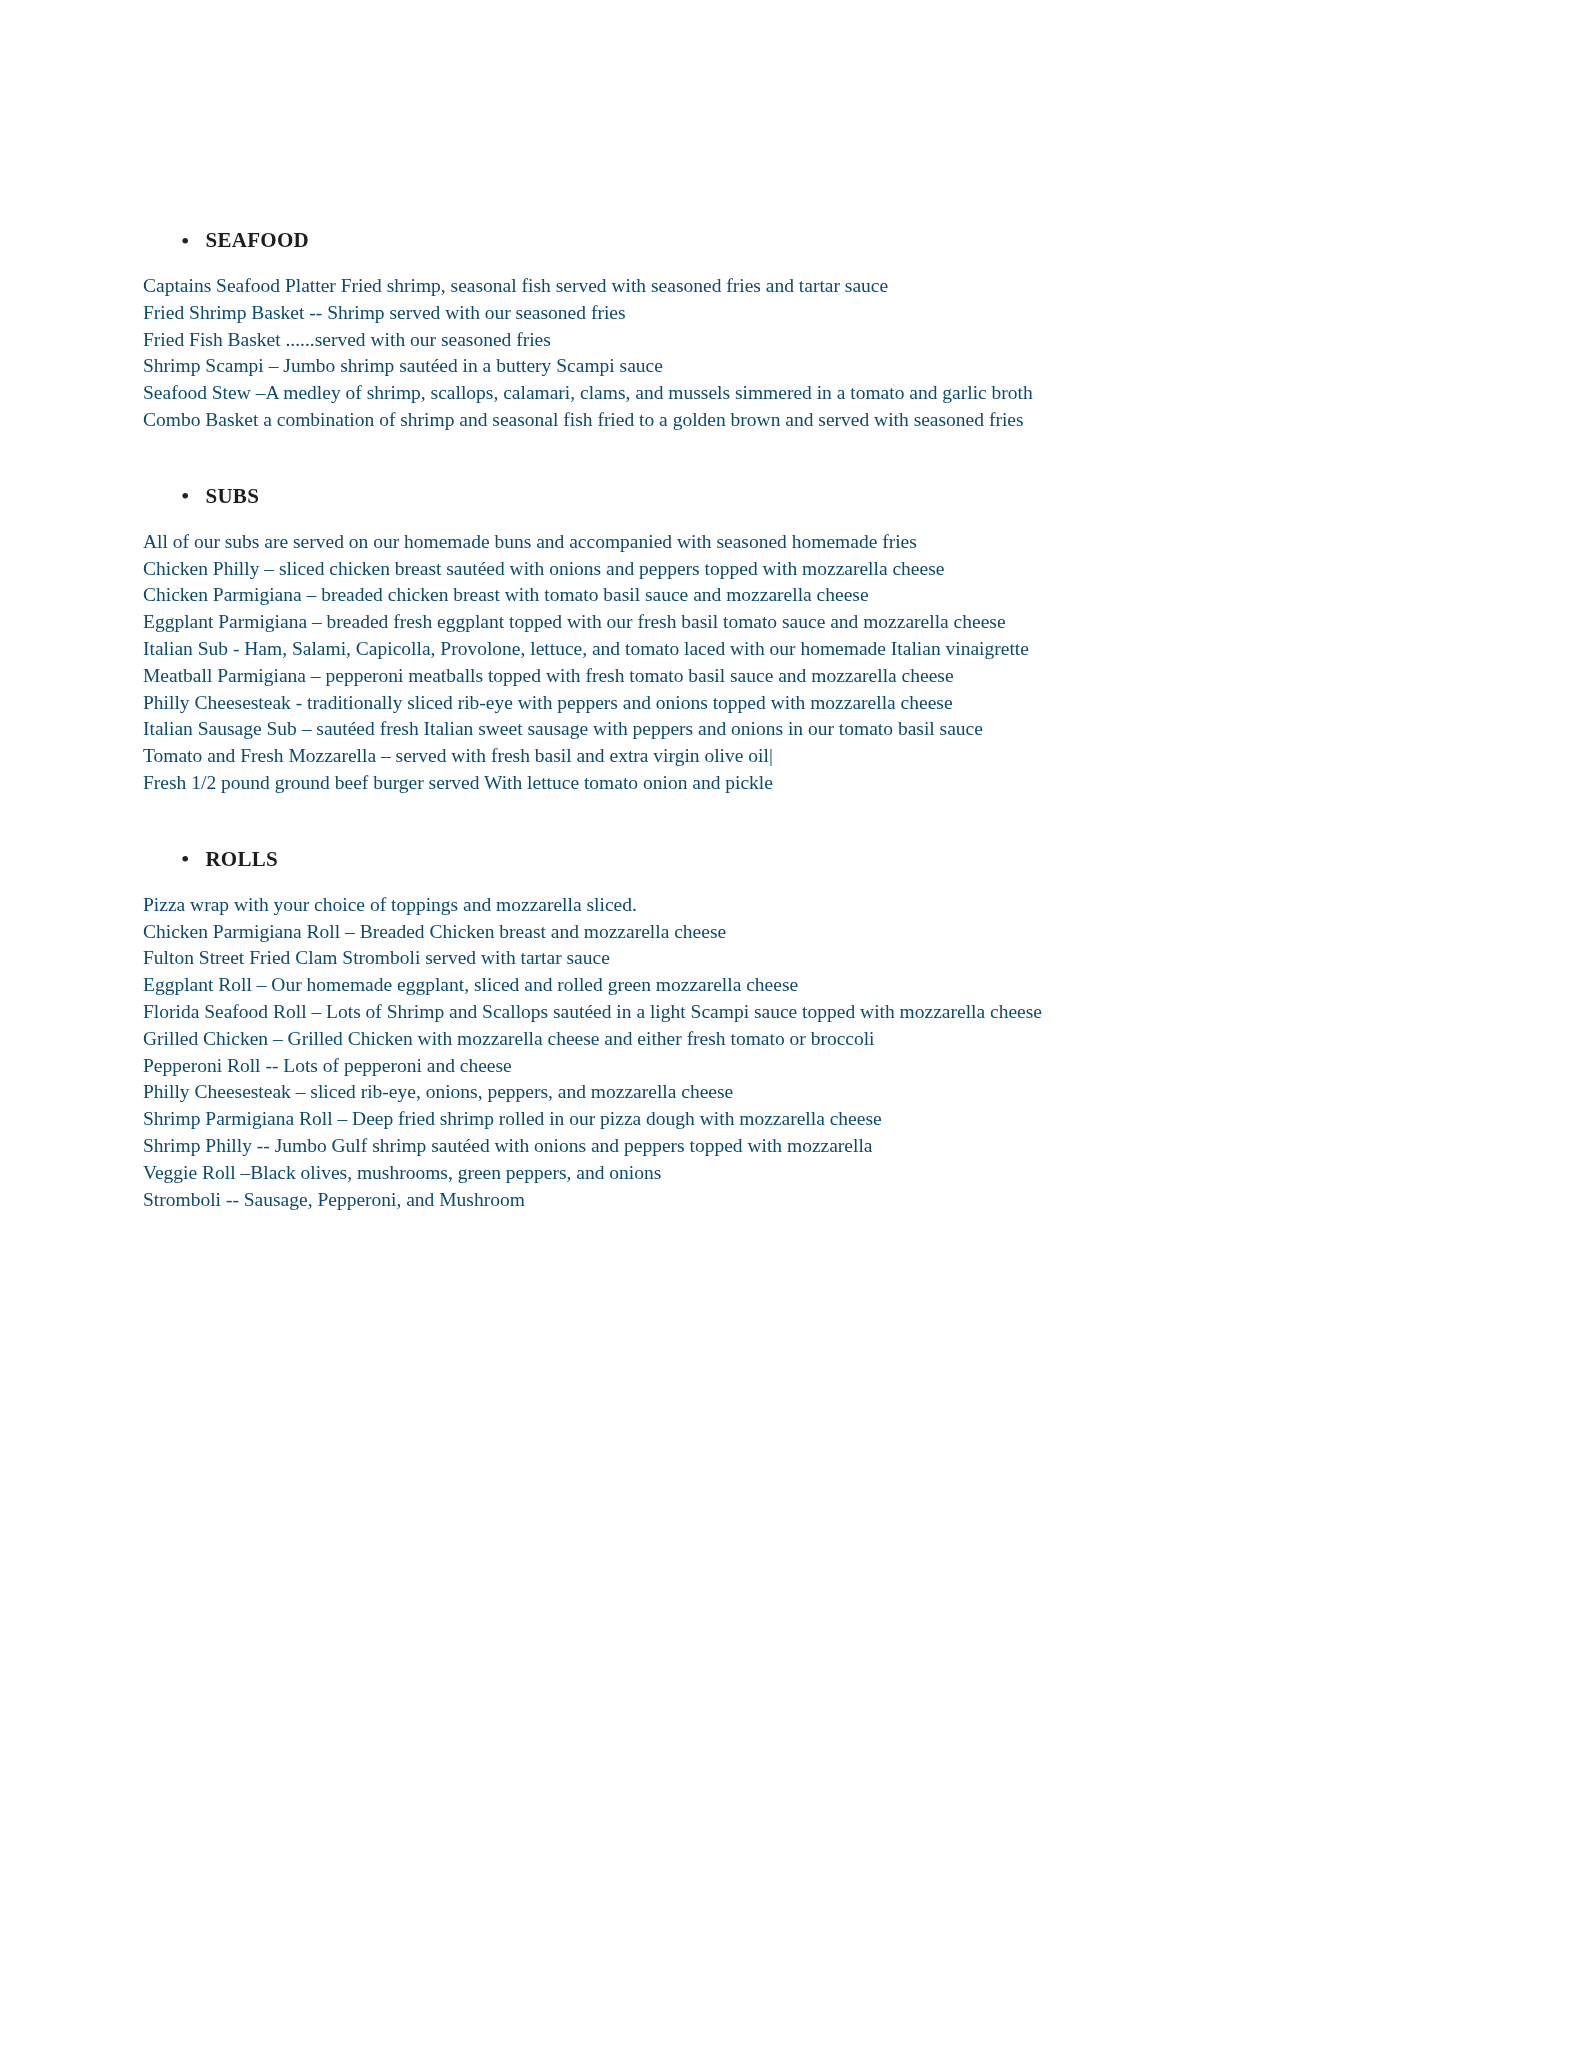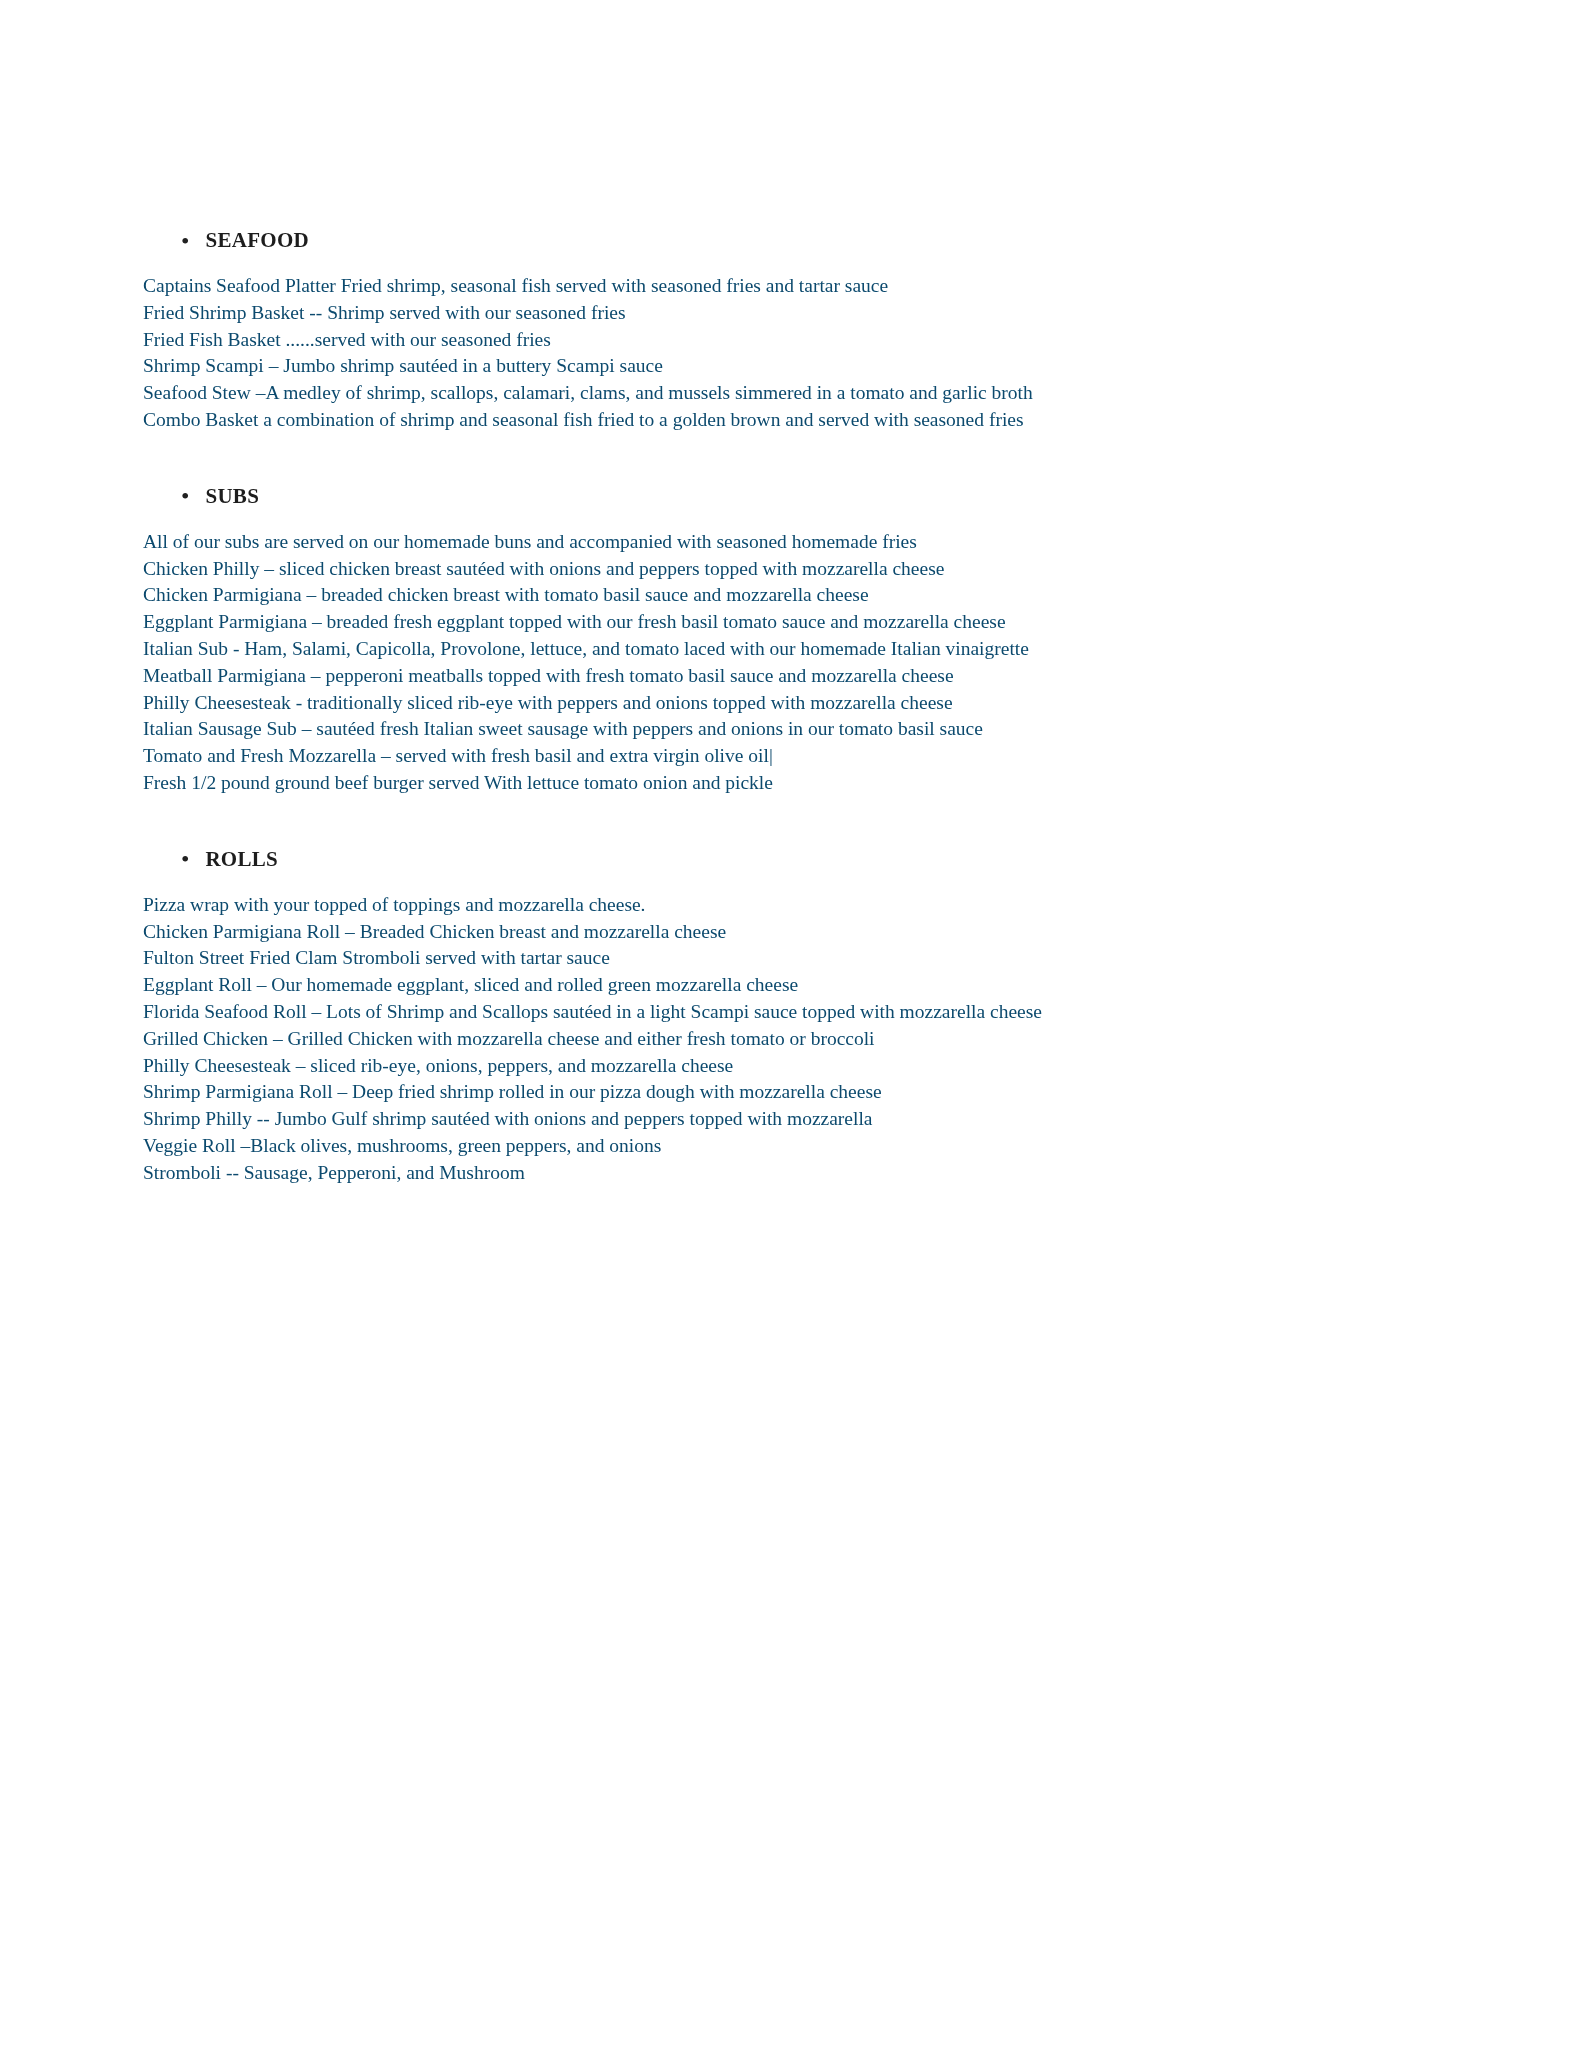--- a/index.html
+++ b/index.html
@@ -83,26 +83,27 @@
         <p class="item">Philly Cheesesteak - traditionally sliced rib-eye with peppers and onions topped with mozzarella cheese</p>
         <p class="item">Italian Sausage Sub – sautéed fresh Italian sweet sausage with peppers and onions in our tomato basil sauce</p>
         <p class="item">Tomato and Fresh Mozzarella – served with fresh basil and extra virgin olive oil|</p>
         <p class="item">Fresh 1/2 pound ground beef burger served With lettuce tomato onion and pickle</p>
       </section>
       <section class="section">
         <div class="heading-row">
           <span class="bullet">•</span>
           <h2 class="heading">ROLLS</h2>
         </div>
-        <p class="item">Pizza wrap with your topped of toppings and mozzarella cheese.</p>
+        <p class="item">Pizza wrap with your choice of toppings and mozzarella sliced.</p>
         <p class="item">Chicken Parmigiana Roll – Breaded Chicken breast and mozzarella cheese</p>
         <p class="item">Fulton Street Fried Clam Stromboli served with tartar sauce</p>
         <p class="item">Eggplant Roll – Our homemade eggplant, sliced and rolled green mozzarella cheese</p>
         <p class="item">Florida  Seafood Roll – Lots of Shrimp and Scallops sautéed in a light Scampi sauce topped with mozzarella cheese</p>
         <p class="item">Grilled Chicken – Grilled Chicken with mozzarella cheese and either fresh tomato or broccoli</p>
+        <p class="item">Pepperoni Roll -- Lots of pepperoni and cheese</p>
         <p class="item">Philly Cheesesteak – sliced rib-eye, onions, peppers, and mozzarella cheese</p>
         <p class="item">Shrimp Parmigiana Roll – Deep fried shrimp rolled in our pizza dough with mozzarella cheese</p>
         <p class="item">Shrimp Philly  --  Jumbo Gulf shrimp sautéed with onions and peppers topped with mozzarella</p>
         <p class="item">Veggie Roll –Black olives, mushrooms, green peppers, and onions</p>
         <p class="item">Stromboli --  Sausage, Pepperoni,  and Mushroom</p>
       </section>
     </main>
 </div>
 
 </body></html>

